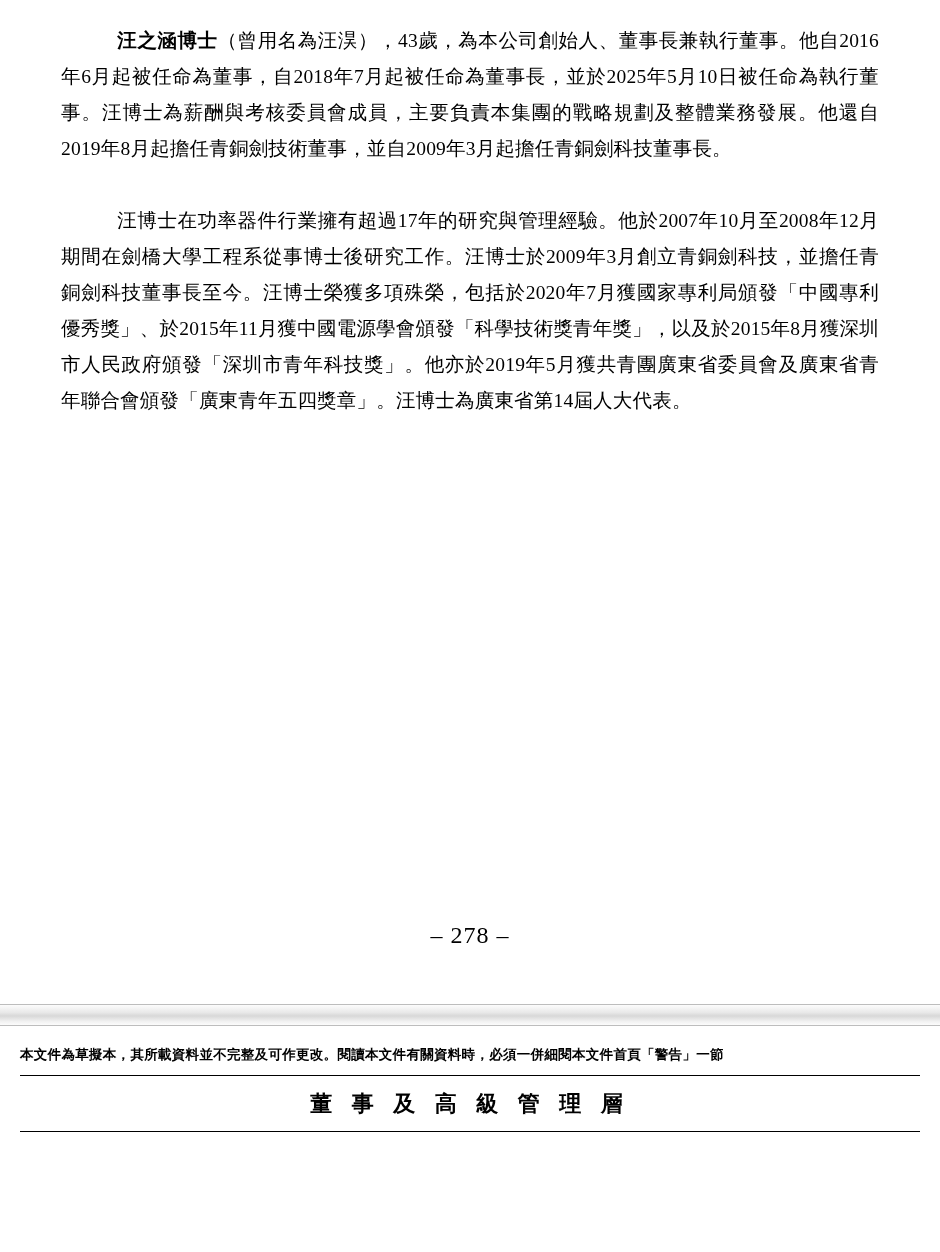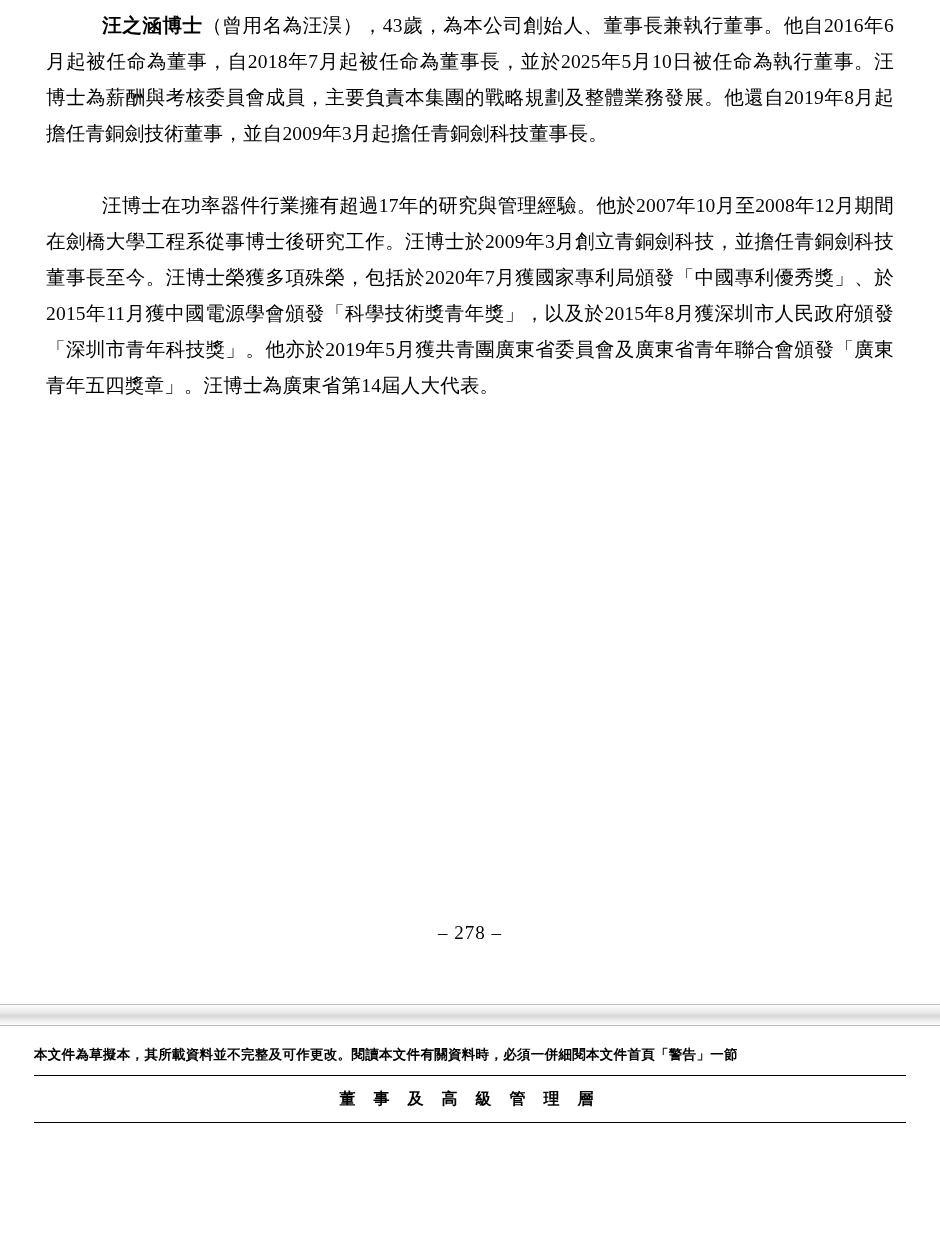--- a/index.html
+++ b/index.html
@@ -19,21 +19,21 @@
     position: relative;
     width: 940px;
     height: 1252px;
     box-sizing: border-box;
   }
   .page-top {
     padding: 0 46px;
     padding-top: 8px;
   }
   p.body-text {
-    margin: 0;
+    margin: 15px;
     font-size: 19.5px;
     line-height: 36px;
     text-align: justify;
     text-justify: inter-ideograph;
     letter-spacing: 0.2px;
   }
   p.body-text .indent {
     display: inline-block;
     width: 56px;
   }
@@ -42,21 +42,21 @@
   }
   .bold {
     font-weight: bold;
   }
   .page-number {
     position: absolute;
     left: 0;
     right: 0;
     top: 922px;
     text-align: center;
-    font-size: 19px;
+    font-size: 24px;
     letter-spacing: 1px;
   }
   .page-break-band {
     position: absolute;
     left: 0;
     right: 0;
     top: 1004px;
     height: 22px;
     background: linear-gradient(to bottom, #ffffff 0%, #e9e9e9 38%, #d8d8d8 54%, #f2f2f2 80%, #ffffff 100%);
   }
@@ -66,39 +66,39 @@
     right: 0;
     height: 1px;
     background: #bdbdbd;
   }
   .next-page {
     position: absolute;
     left: 0;
     right: 0;
     top: 1032px;
     bottom: 0;
-    padding: 0 34px;
+    padding: 0 20px;
     box-sizing: border-box;
   }
   .disclaimer {
     font-size: 13.5px;
     line-height: 22px;
     letter-spacing: 0.3px;
     padding: 12px 0 9px 0;
     font-family: "Liberation Serif", "DejaVu Serif", serif;
     font-weight: bold;
   }
   .rule {
     border: 0;
     border-top: 1px solid #000;
     margin: 0;
   }
   .section-title {
     text-align: center;
-    font-size: 16px;
+    font-size: 22px;
     font-weight: bold;
     letter-spacing: 7px;
     padding: 13px 0 12px 0;
   }
   .next-body {
     padding-top: 26px;
   }
 </style>
 </head>
 <body>

